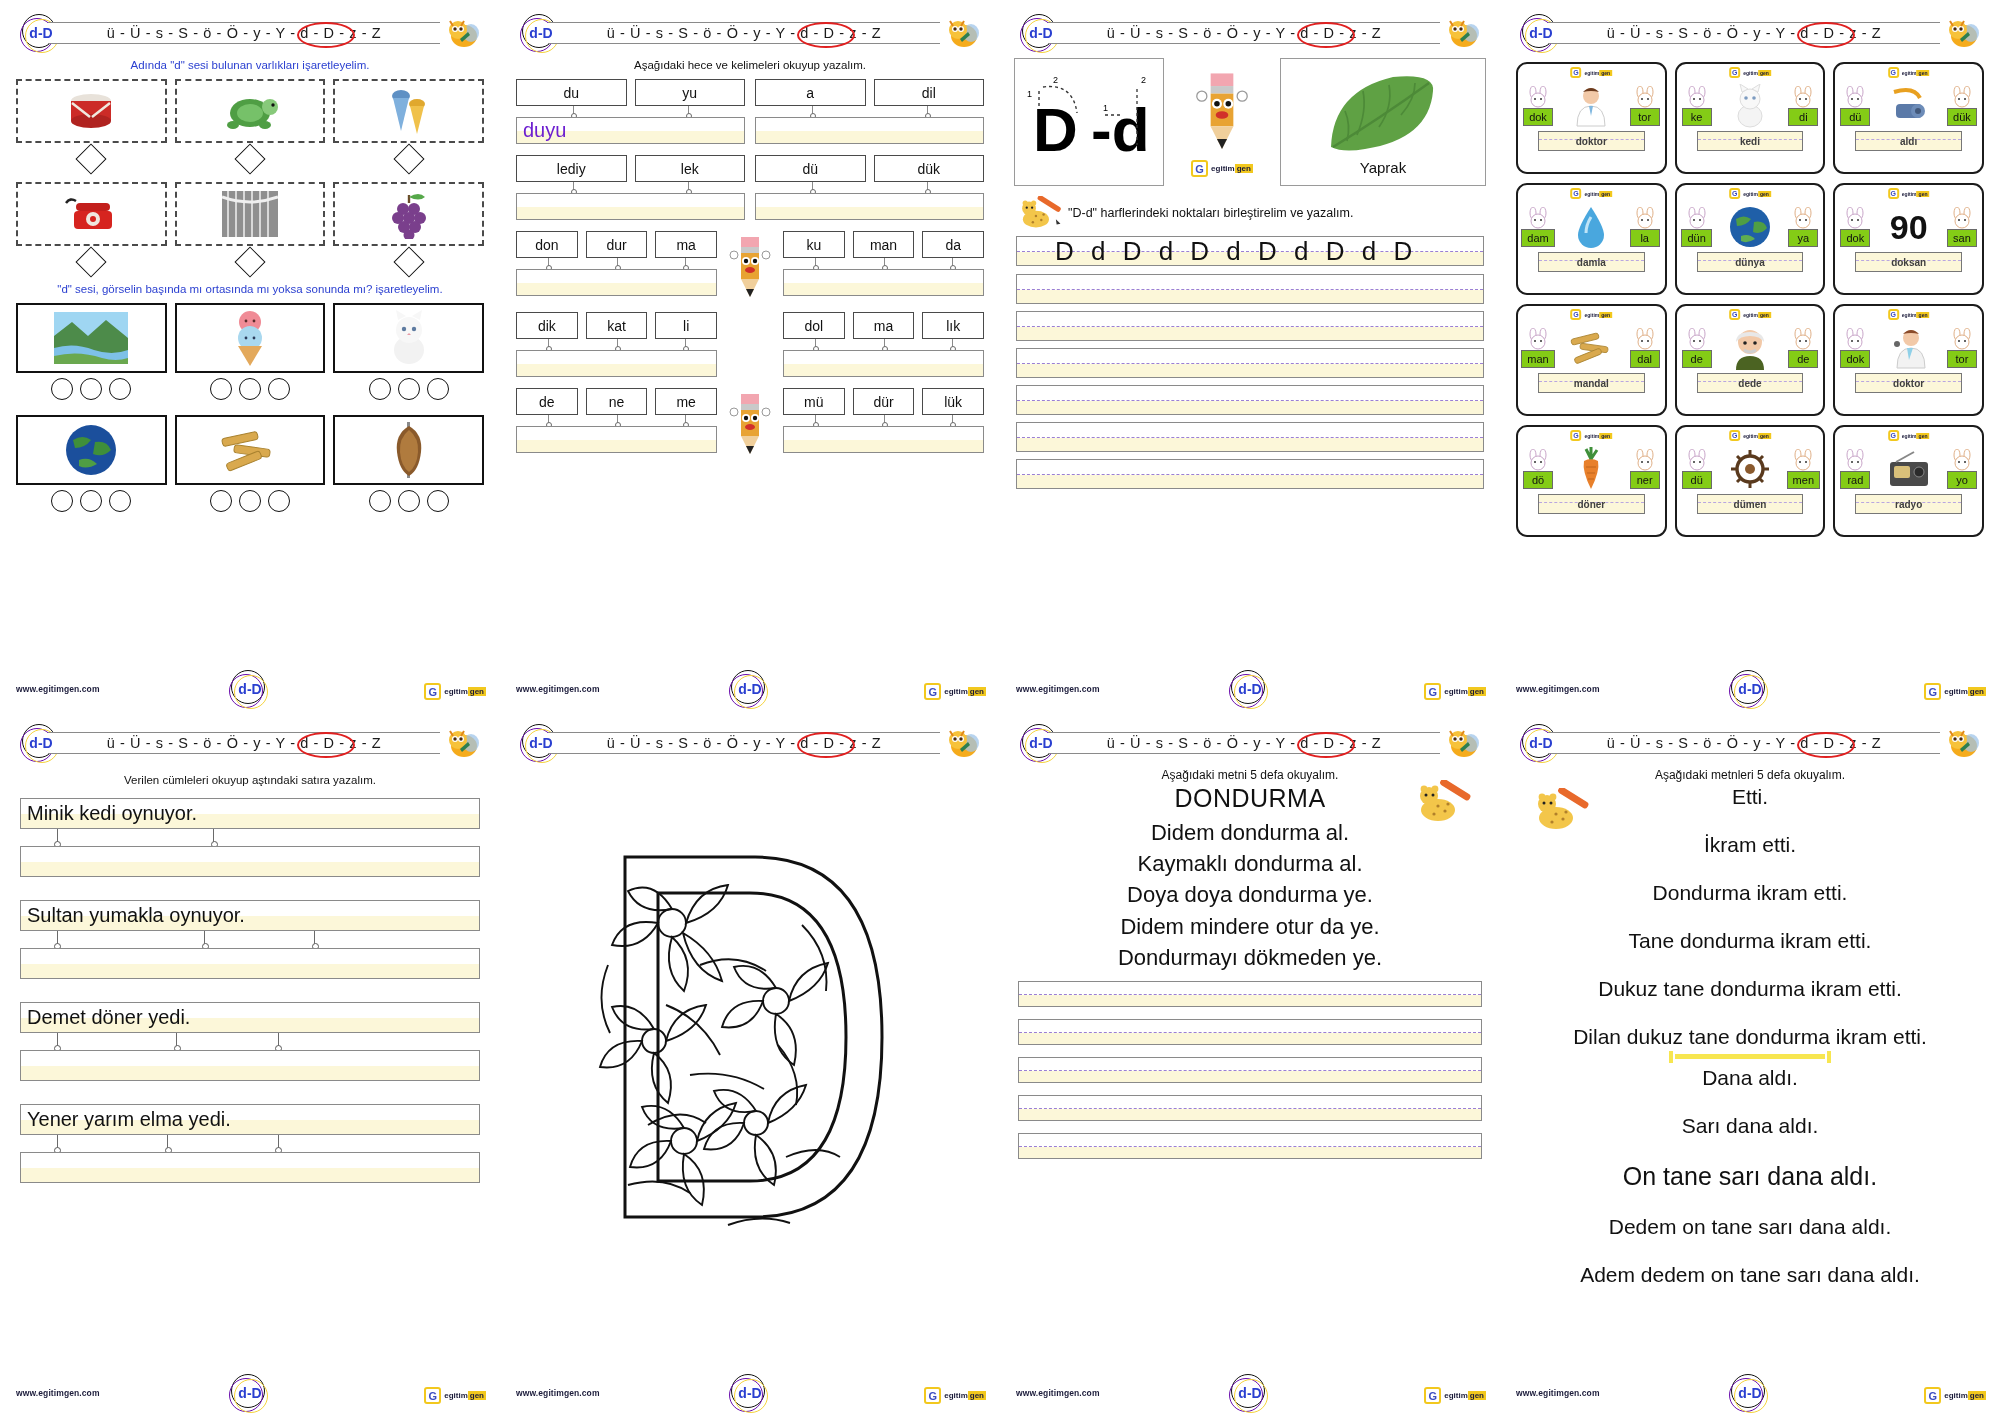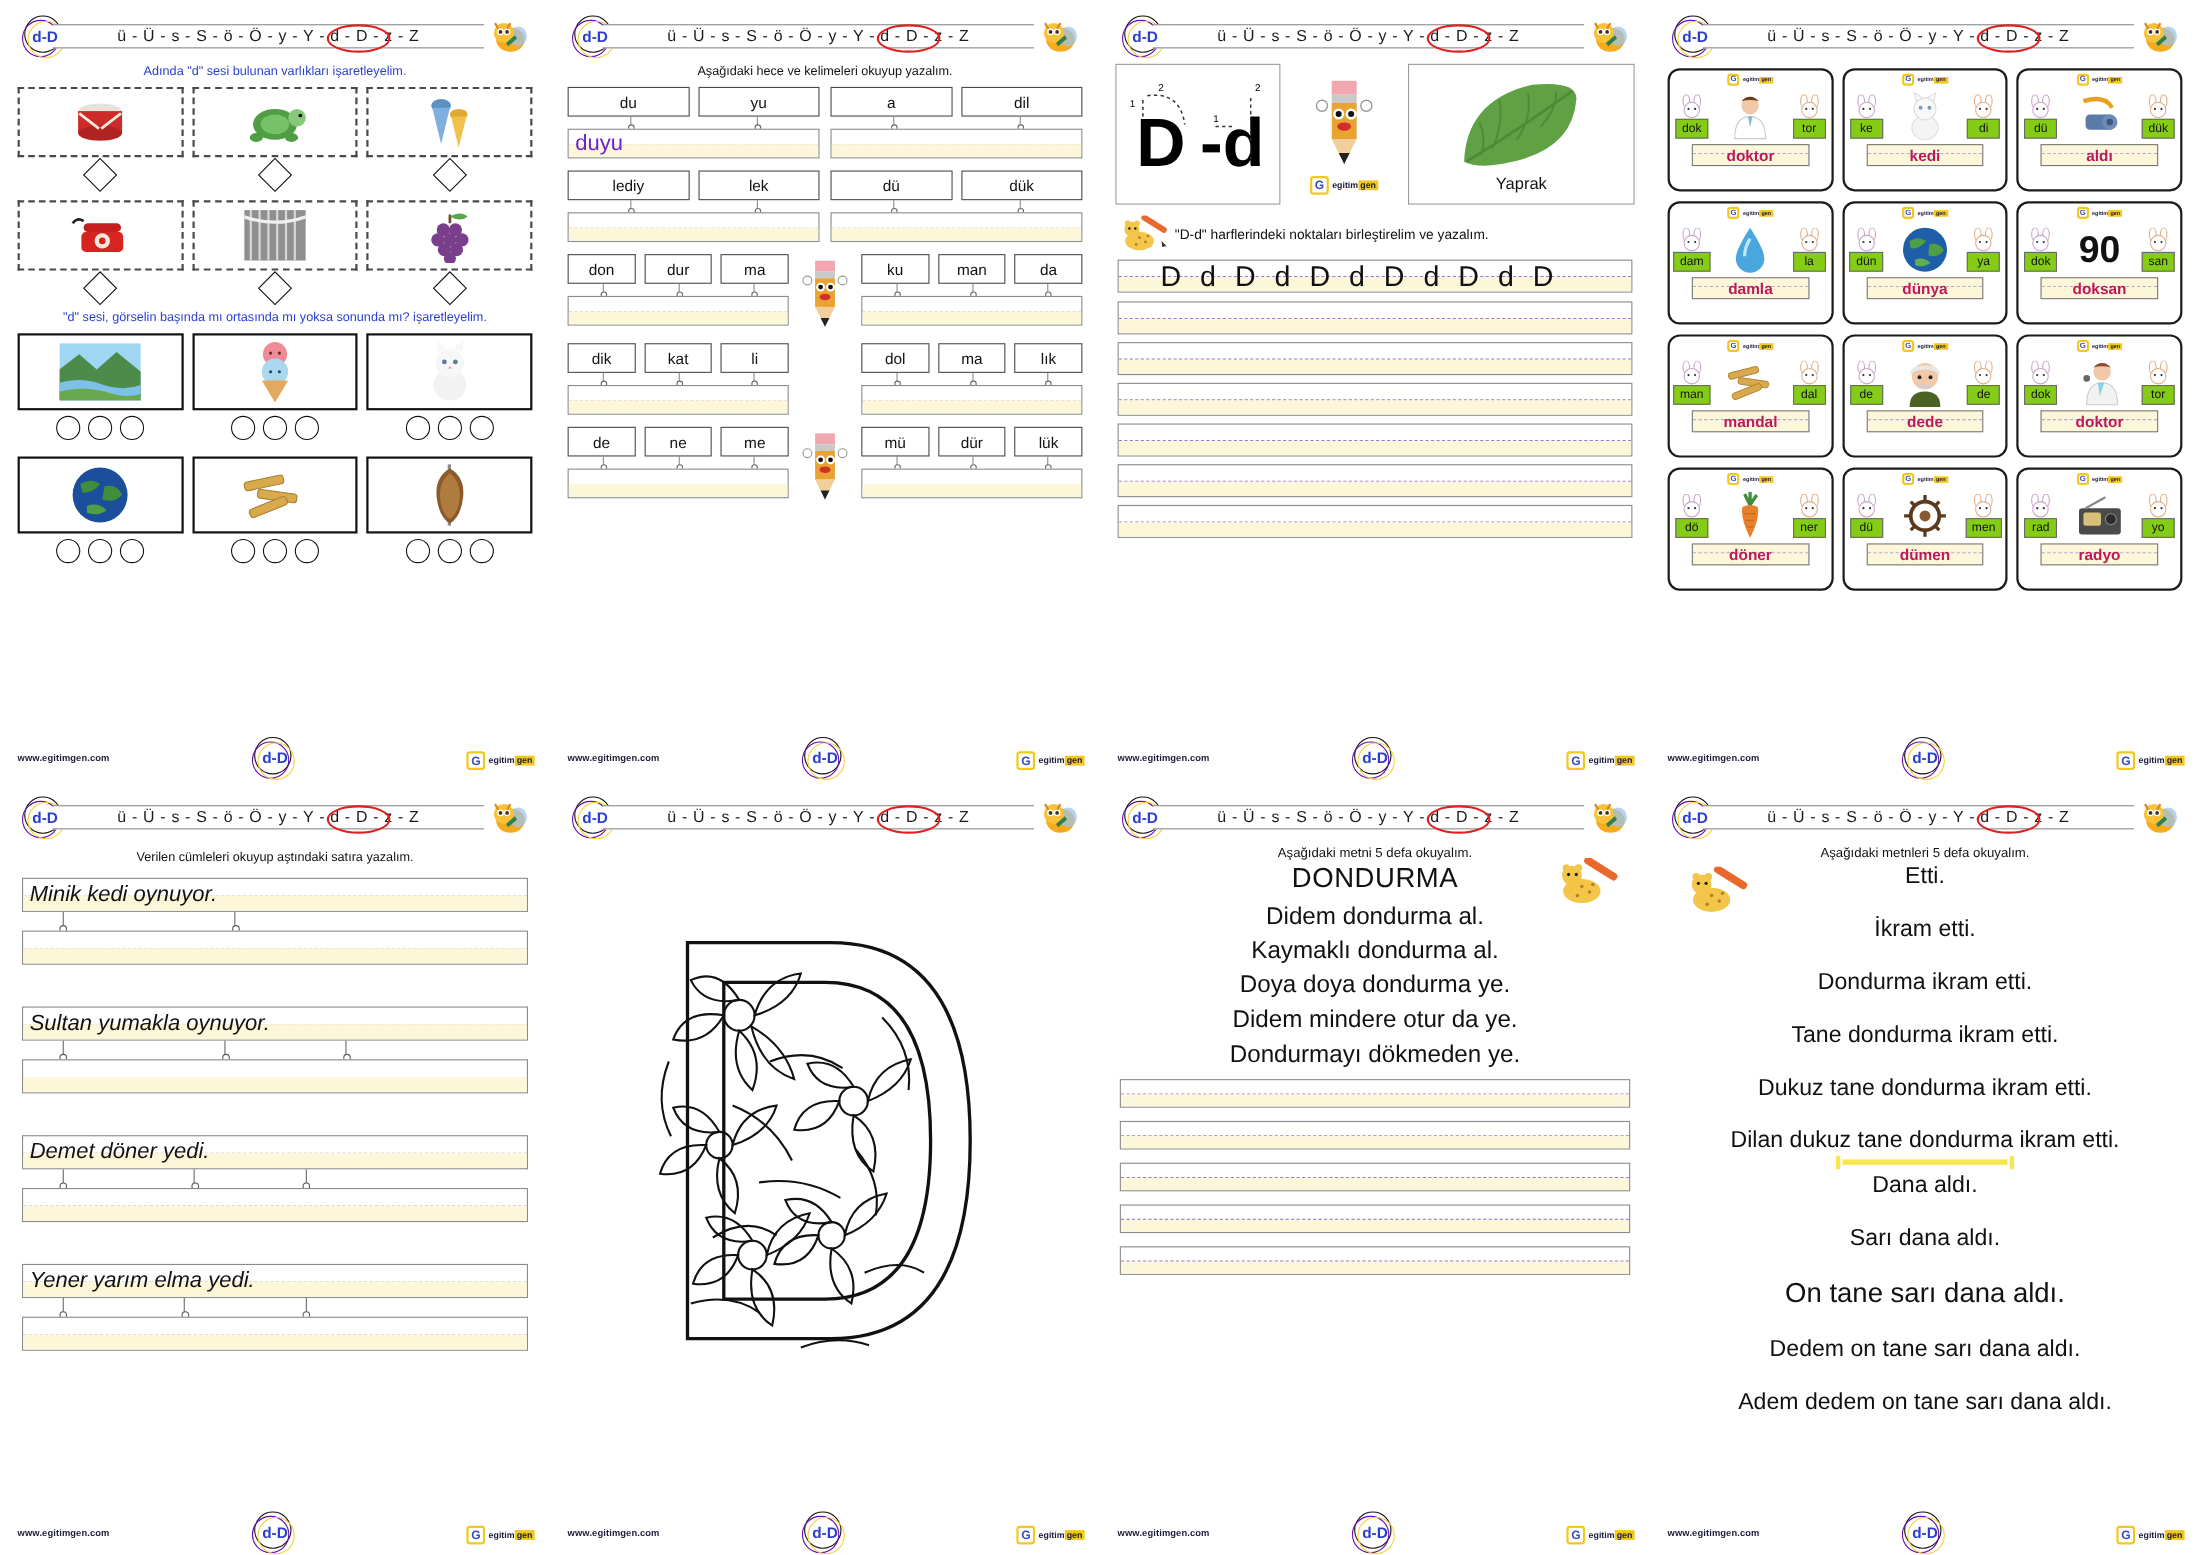--- a/index.html
+++ b/index.html
@@ -168,24 +168,24 @@
     min-width: 30px; text-align: center; color: #111;
   }
   .bunny { width: 30px; position: relative; display: flex; flex-direction: column; align-items: center; }
   .card-pic { width: 48px; height: 46px; display: flex; align-items: center; justify-content: center; }
   .card-word {
     position: relative; margin: 0 auto; width: 78%; height: 20px;
     border: 1.1px solid #777; background: #fcf7d9; overflow: hidden;
     display: flex; align-items: center; justify-content: center;
   }
   .card-word::before { content:""; position:absolute; left:0; right:0; top:40%; border-top: 1px dashed #b9a6e0; }
-  .card-word span { position: relative; z-index: 2; font-size: 14px; font-weight: 600; color: #be185d; }
+  .card-word span { position: relative; z-index: 2; font-size: 10px; font-weight: 600; color: #404040; }
 
   
-  .sent-block { padding: 0 10px; margin-bottom: 38px; font-style: italic; }
+  .sent-block { padding: 0 10px; margin-bottom: 23px; }
   .sent-block .wline { height: 31px; }
   .sent-block .ink { font-size: 20px; }
   .sent-conn { position: relative; height: 17px; }
   .sent-conn i { position: absolute; top: 0; width: 1px; height: 16px; background: #6a6a6a; }
   .sent-conn i::after {
     content: ""; position: absolute; bottom: -3px; left: -2.5px;
     width: 5px; height: 5px; border: 1px solid #5a5a5a; border-radius: 50%; background: #fff;
   }
 
   

